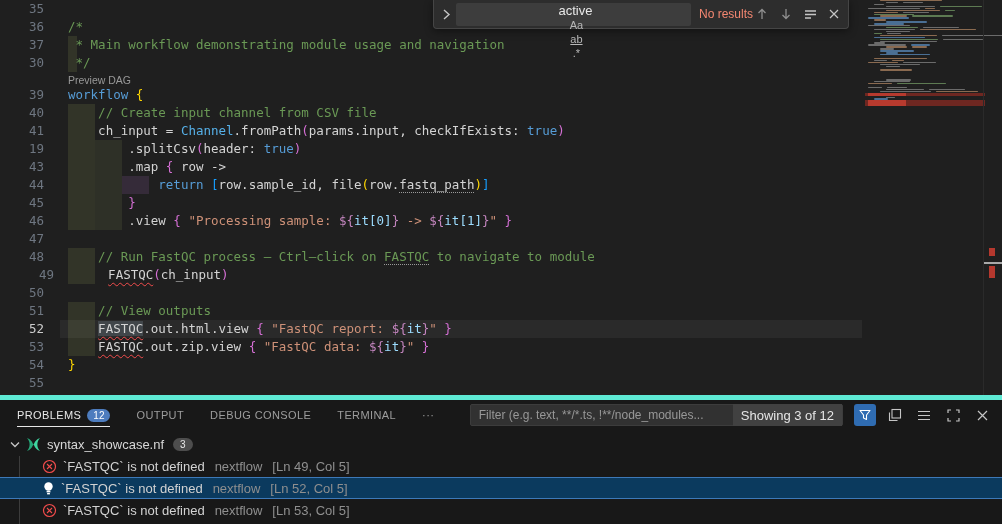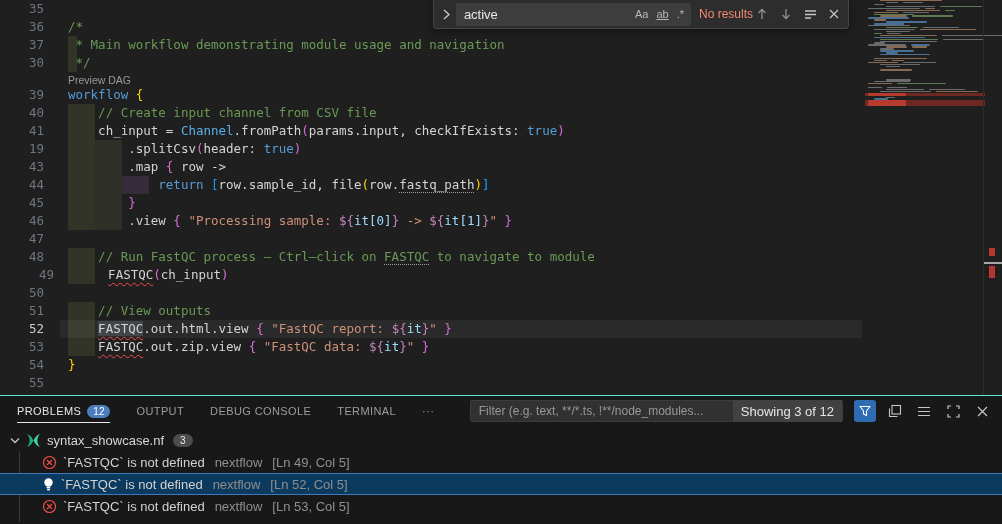--- a/index.html
+++ b/index.html
@@ -34,41 +34,41 @@
   .tk-sqh { background:#41464a; }
   .tk-cd { color:#6a9955; border-bottom:1px dotted #9a9a9a; }
   .tk-pd { color:#d4d4d4; border-bottom:1px dotted #9a9a9a; }
 
   
   #find { position:absolute; left:433px; top:0; width:416px; height:29px; background:#2d2d2d;
           border:1px solid #454545; border-top:none; border-radius:0 0 4px 4px;
           box-shadow:0 2px 8px rgba(0,0,0,0.45); display:flex; align-items:center; padding:0 5px; }
   #find .chev { width:16px; height:16px; display:flex; align-items:center; justify-content:center; cursor:pointer; }
   #find .input { margin-left:2px; width:252px; height:23px; background:#3d3d3d; border-radius:2px;
-          display:flex; align-items:center; padding:0 4px 0 8px; }
+          display:flex; align-items:center; padding:0 4px 0 8px;flex-direction:column; }
   #find .query { flex:1; color:#e8e8e8; font-size:13px; font-family:"Liberation Sans",sans-serif; }
   #find .opt { color:#b8b8b8; font-size:11px; padding:1px 3px; margin-left:2px; cursor:pointer; border-radius:2px; }
   #find .opt.u { text-decoration:underline; }
   #find .results { color:#f48771; font-size:12px; margin-left:8px; white-space:nowrap; }
   #find .acts { display:flex; align-items:center; margin-left:auto; gap:6px; }
   #find .abtn { width:18px; height:18px; display:flex; align-items:center; justify-content:center;
                 cursor:pointer; color:#a8a8a8; font-size:13px; }
 
   
   #minimap { position:absolute; left:865px; top:0; width:120px; height:395px; }
   #minimap .mrow { position:absolute; height:1.4px; border-radius:1px; }
   .mm-band { position:absolute; left:0; width:120px; background:#6e2721; }
   .mm-band-hot { position:absolute; background:#b73a2e; }
   #ruler { position:absolute; left:983px; top:0; width:19px; height:395px; border-left:1px solid #2a2a2a; }
   .ruler-mark { position:absolute; left:5px; width:6px; background:#b5382e; }
   .ruler-cursor { position:absolute; left:0; width:19px; height:2px; background:#a9a9a9; }
 
   
   #panel { position:absolute; left:0; top:395px; width:1002px; height:129px; background:#181818;
-           border-top:1px solid #5eead4; }
+           border-top:5px solid #5eead4; }
   #panel-tabs { position:absolute; left:0; top:0; width:1002px; height:30px; display:flex;
                 align-items:center; padding-left:17px; gap:26px; }
   .ptab { font-size:11px; letter-spacing:0.4px; color:#9d9d9d; display:flex; align-items:center;
           gap:6px; height:30px; cursor:pointer; position:relative; }
   .ptab.active { color:#e7e7e7; }
   .ptab.active::after { content:""; position:absolute; left:0; right:0; bottom:3px; height:1px; background:#e7e7e7; }
   .pbadge { background:#4d7cbe; color:#ffffff; font-size:10px; border-radius:9px; padding:1px 6px; letter-spacing:0; }
 
   #panel-actions { position:absolute; right:10px; top:3px; height:24px; display:flex; align-items:center; gap:9px; }
   #filter-wrap { display:flex; align-items:center; background:#313131; border:1px solid #3c3c3c; border-radius:2px; height:22px; }

